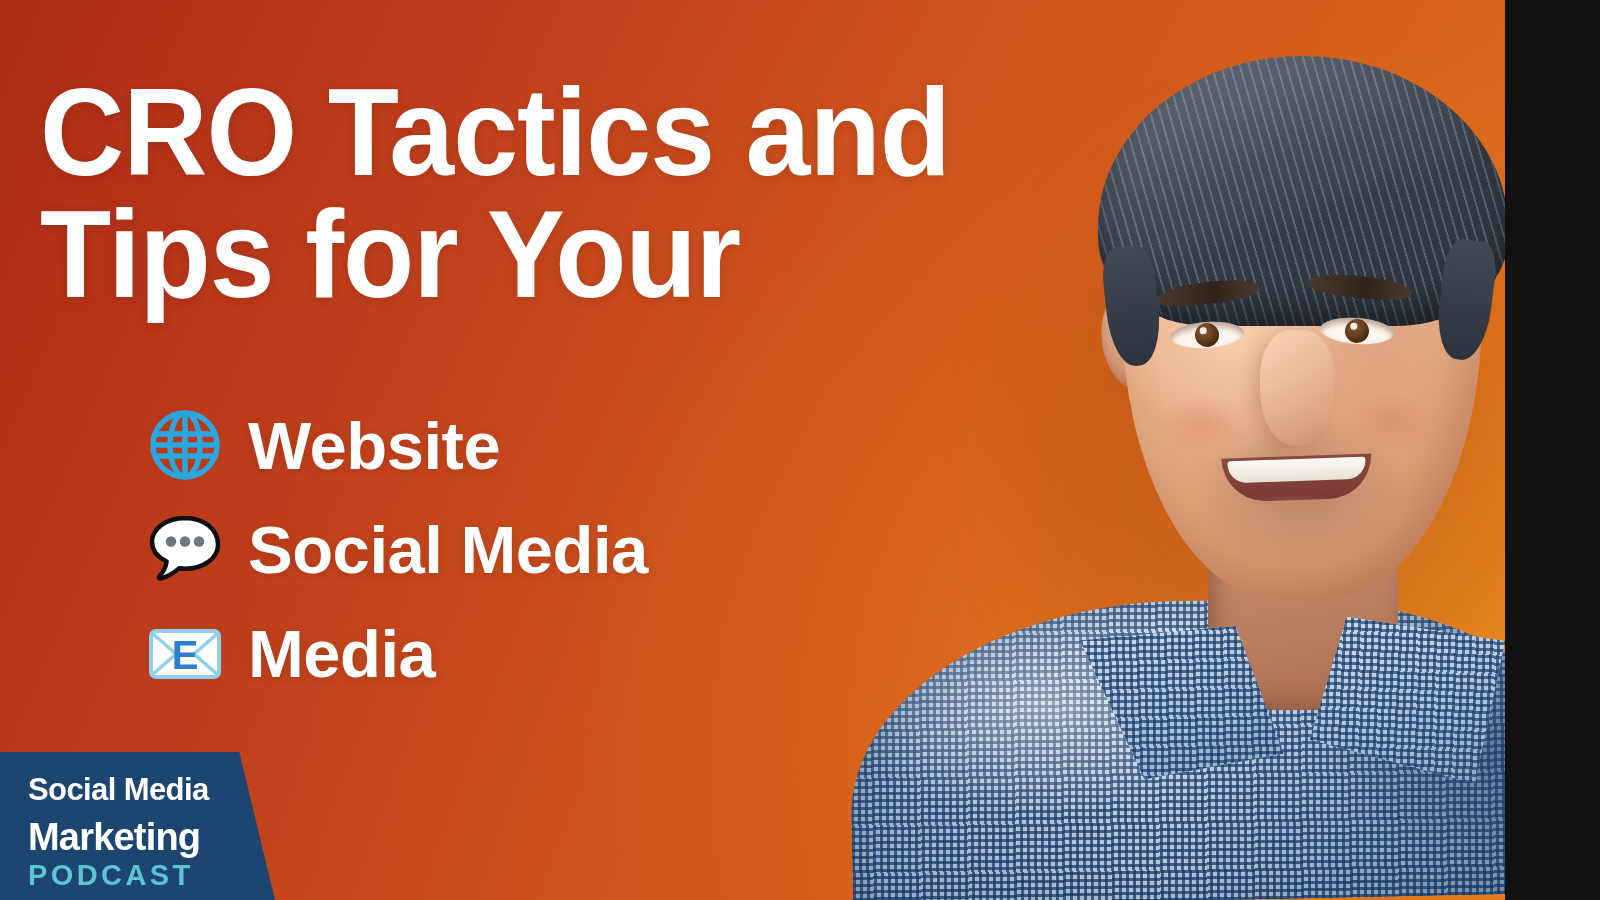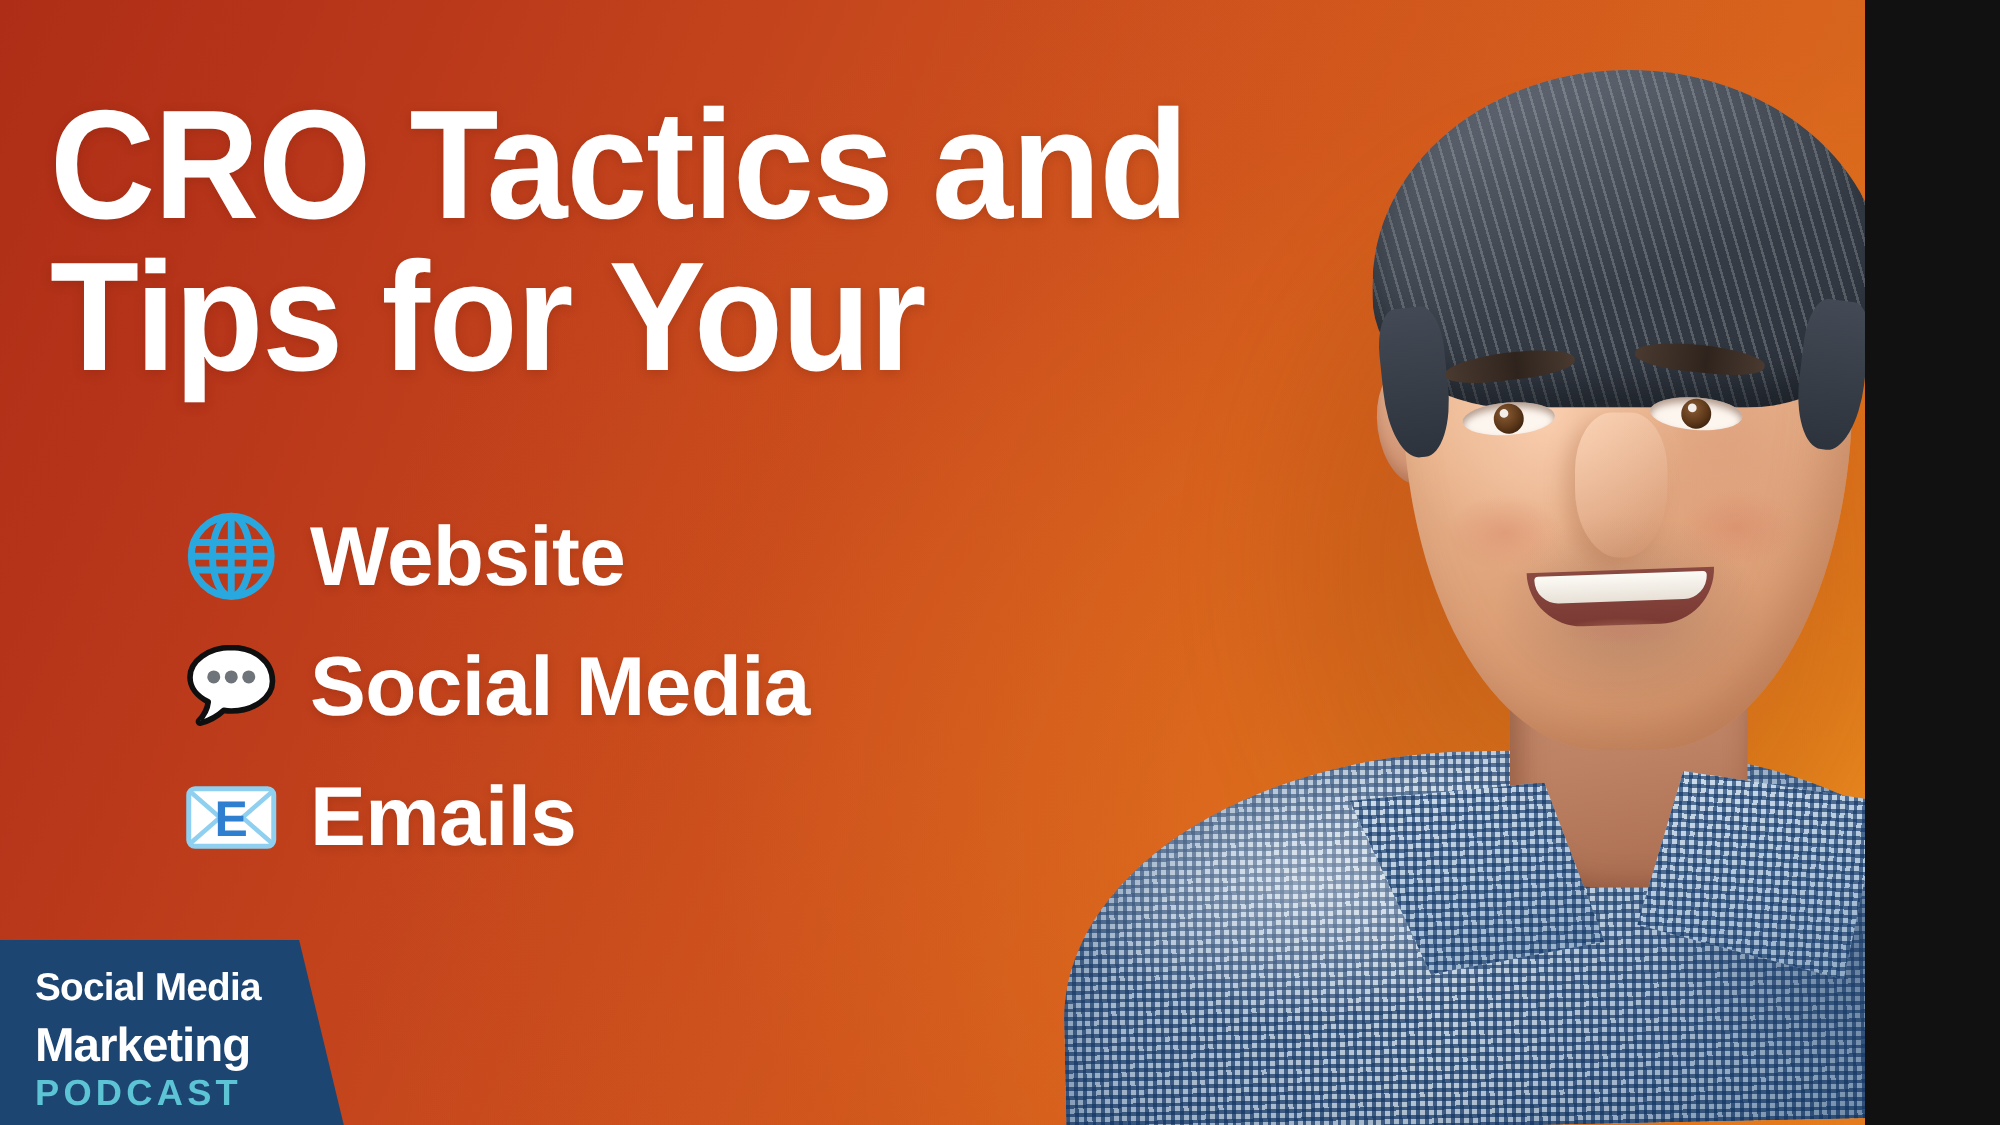--- a/index.html
+++ b/index.html
@@ -6,20 +6,21 @@
     margin: 0;
     padding: 0;
     background: #111;
   }
   #stage {
     position: relative;
     width: 1492px;
     height: 900px;
     overflow: hidden;
     font-family: "Liberation Sans", sans-serif;
+    padding-left: 13px;
     -webkit-font-smoothing: antialiased;
   }
 
   
   .bg {
     position: absolute;
     inset: 0;
     background:
       radial-gradient(125% 135% at 100% 72%, rgba(247,160,30,0.55) 0%, rgba(240,140,26,0.30) 26%, rgba(220,100,22,0.06) 50%, rgba(0,0,0,0) 68%),
       linear-gradient(113deg, #ad2d16 0%, #b8361a 16%, #c3441c 33%, #cd511e 50%, #d35b1d 66%, #d8651d 80%, #dd6e1c 100%);
@@ -429,21 +430,21 @@
 
     <div class="bullet-row">
       <span class="bullet-icon">
         <svg width="80" height="80" viewBox="0 0 80 80" aria-hidden="true">
           <rect x="6" y="18" width="68" height="46" rx="5" fill="#ffffff" stroke="#8fd0f0" stroke-width="4"></rect>
           <path d="M8 21 L31 41 L8 61" fill="none" stroke="#8fd0f0" stroke-width="3.6"></path>
           <path d="M72 21 L49 41 L72 61" fill="none" stroke="#8fd0f0" stroke-width="3.6"></path>
           <text x="40" y="56" text-anchor="middle" font-family="'Liberation Sans', sans-serif" font-weight="700" font-size="40" fill="#2f7fd0">E</text>
         </svg>
       </span>
-      <span class="bullet-label">Emails</span>
+      <span class="bullet-label">Media</span>
     </div>
 
   </div>
 
   <div class="badge">
     <div class="badge-inner">
       <div class="badge-l1">Social Media</div>
       <div class="badge-l2">Marketing</div>
       <div class="badge-l3">PODCAST</div>
     </div>

